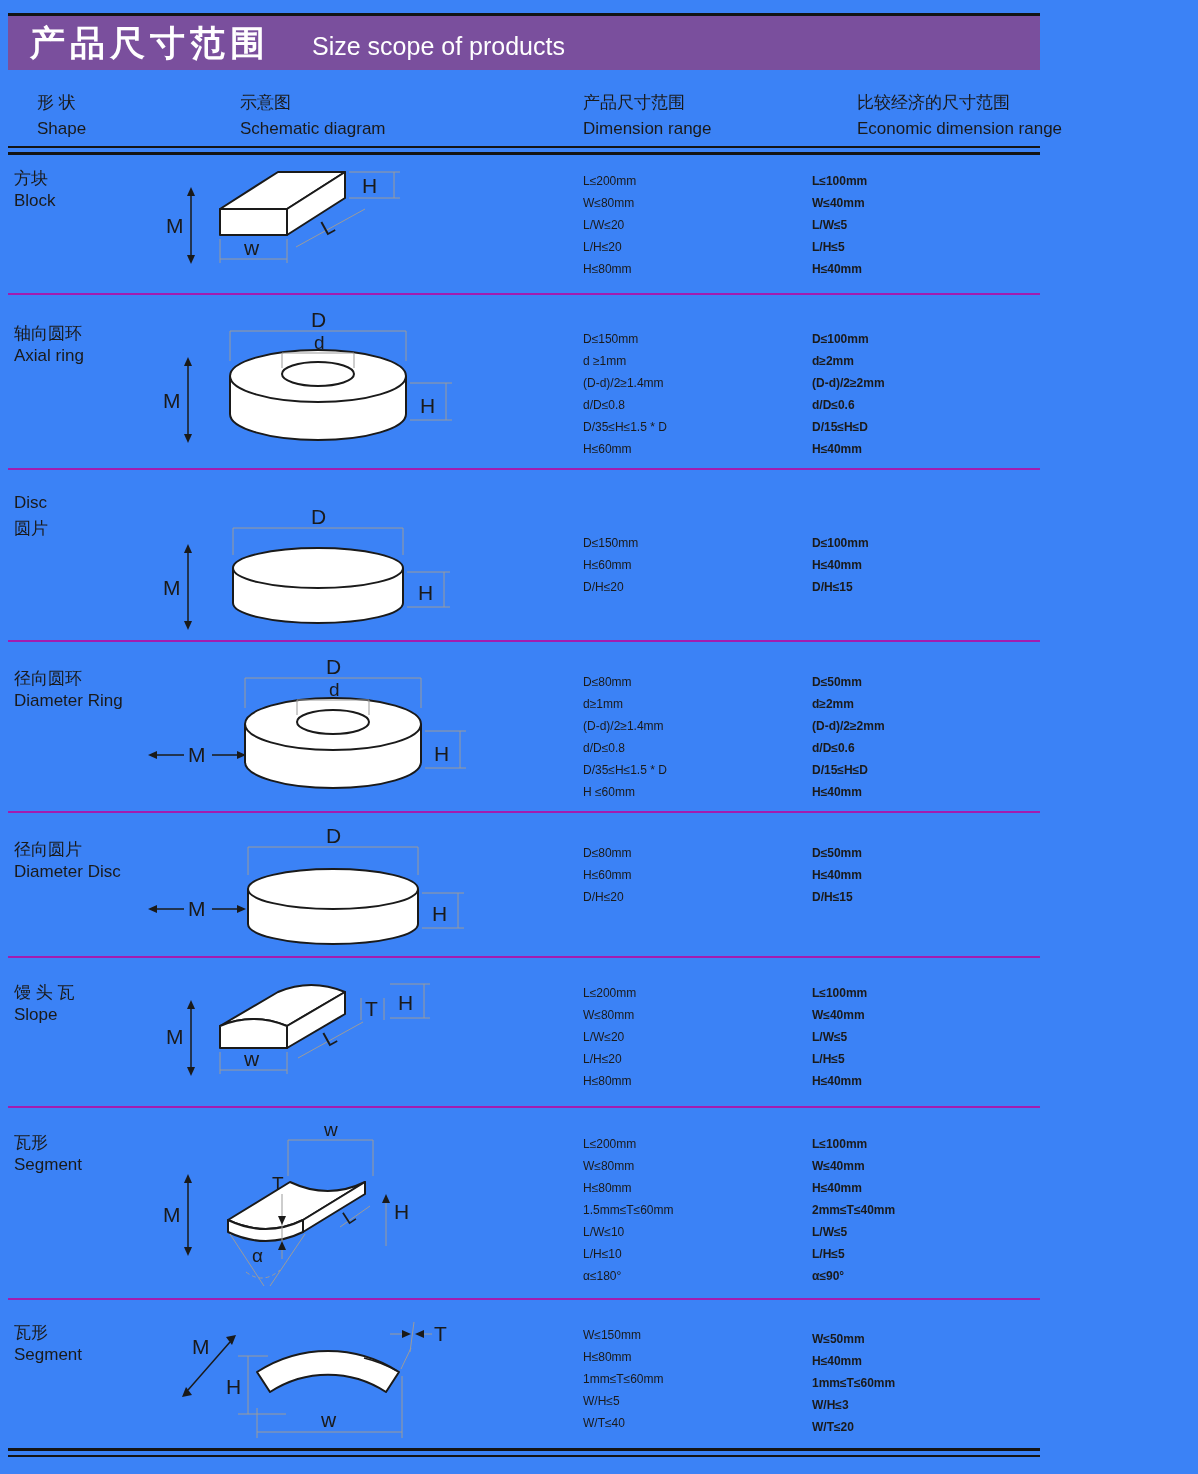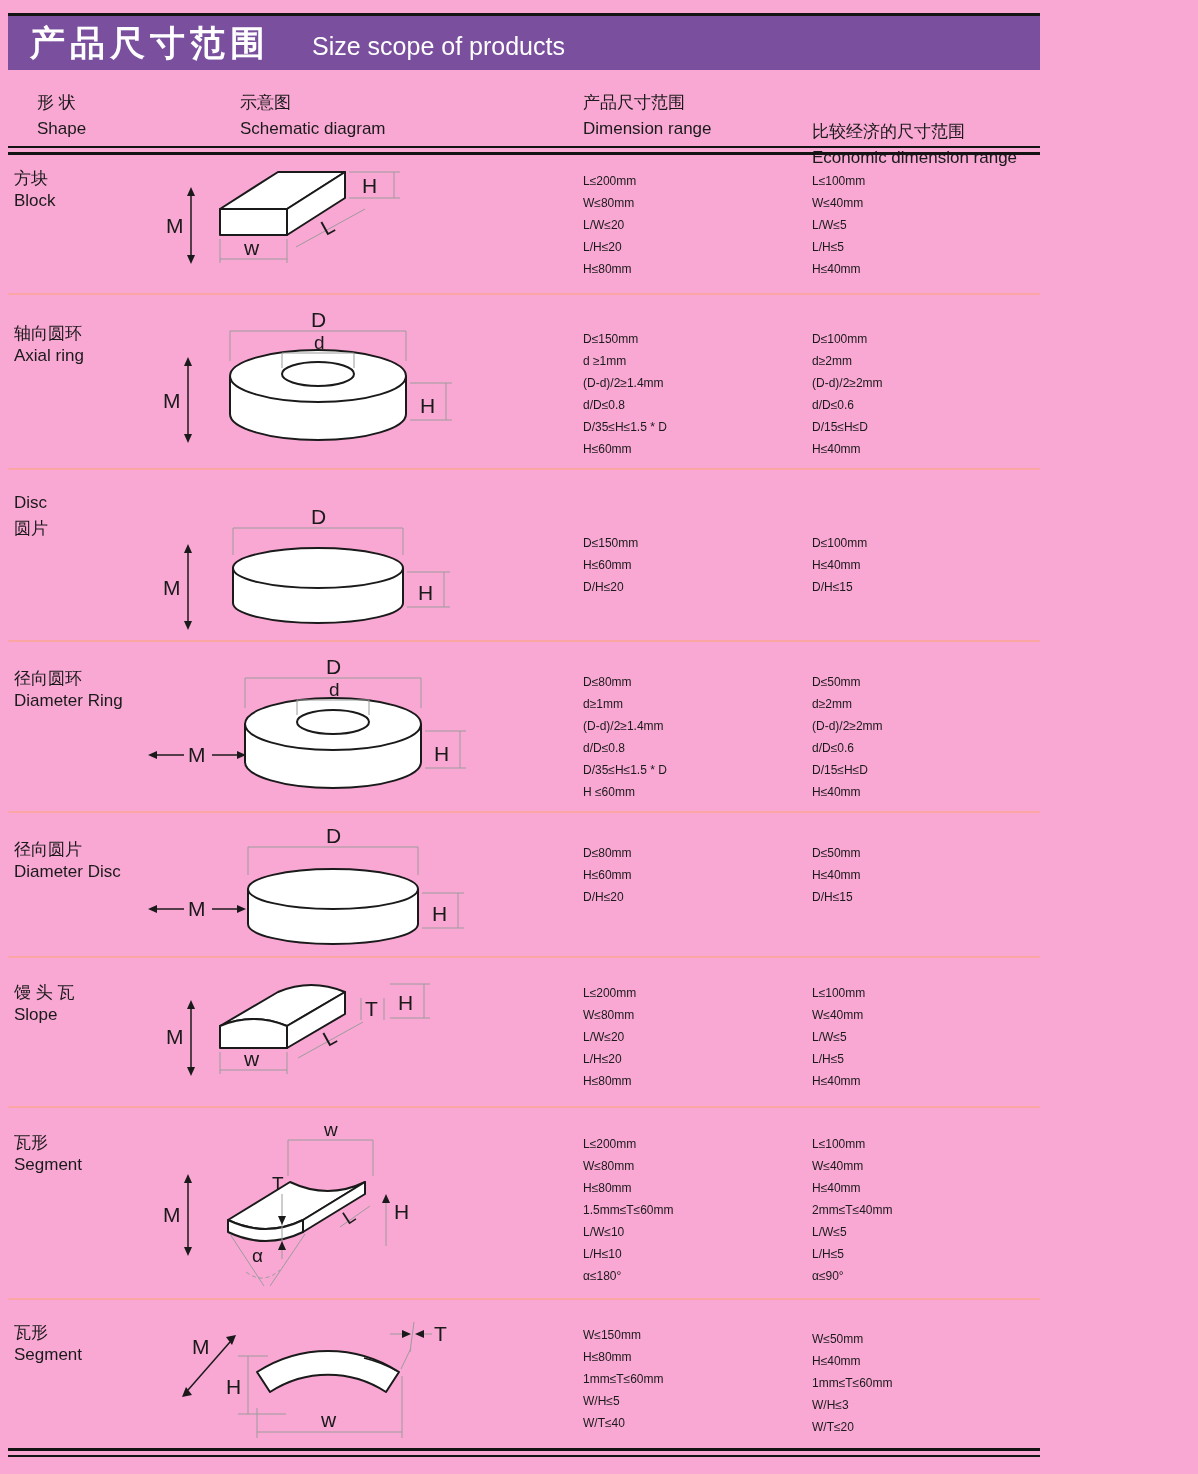--- a/index.html
+++ b/index.html
@@ -1,39 +1,39 @@
 <!DOCTYPE html>
 <html style="--accent: #7a4f9d; --rule: #141414; --dim_line: #9b9b9b;"><head>
 <meta charset="utf-8">
 <style>
   html,body { margin:0; padding:0; background:#ffffff; }
-  .page { position:relative; width:1198px; height:1474px; background:#f9a8d4; overflow:hidden;
+  .page { position:relative; width:1198px; height:1474px; background:#3b82f6; overflow:hidden;
           font-family:"Liberation Sans","DejaVu Sans",sans-serif; color:#1a1a1a; }
   .content { position:absolute; left:8px; top:0; width:1032px; height:1474px; }
 
   .topline { position:absolute; top:13px; left:0; width:100%; height:3px; background:#141414; }
   .banner { position:absolute; top:16px; left:0; width:100%; height:54px;
             background:var(--accent,#7a4f9d); display:flex; align-items:center; }
   .banner .zh { font-size:35px; font-weight:bold; color:#fff; margin-left:22px; letter-spacing:5px; }
   .banner .en { font-size:25px; font-weight:normal; color:#fff; margin-left:42px; margin-top:6px; }
 
   .colhead { position:absolute; top:90px; font-size:17px; line-height:26px; color:#1a1a1a; white-space:nowrap; }
-  .ch1 { left:6px;margin-left:23px; } .ch2 { left:232px; } .ch3 { left:575px; } .ch4 { left:804px;margin-top:29px; }
+  .ch1 { left:6px;margin-left:23px; } .ch2 { left:232px; } .ch3 { left:575px; } .ch4 { left:849px; }
 
   .headrule { position:absolute; top:146px; left:0; width:100%; height:4px;
               border-top:2px solid #141414; border-bottom:3px solid #141414; }
   .bottomrule { position:absolute; top:1448px; left:0; width:100%; height:4px;
                 border-top:3px solid #141414; border-bottom:2px solid #141414; }
 
-  .row { position:absolute; left:0; width:100%; border-bottom:2px solid #fca5a5; }
+  .row { position:absolute; left:0; width:100%; border-bottom:2px solid #a21caf; }
   .row.last { border-bottom:none; }
 
   .shape-label { position:absolute; left:6px; font-size:17px; line-height:22px; white-space:nowrap; }
   .dims { position:absolute; font-size:12px; line-height:22px; white-space:nowrap; }
-  .c3 { left:575px; } .c4 { left:804px; }
+  .c3 { left:575px; } .c4 { left:804px;font-weight:bold; }
   .diagram { position:absolute; }
 
   .face  { fill:#ffffff; stroke:#1a1a1a; stroke-width:2; stroke-linejoin:round; }
   .dimln { stroke:#9b9b9b; stroke-width:1; fill:none; }
   .dash  { stroke-dasharray:4,3; }
   .mln   { stroke:#1a1a1a; stroke-width:1.5; fill:none; }
   .ah    { fill:#1a1a1a; stroke:none; }
   .lbl   { fill:#1a1a1a; font-size:21px; font-family:"Liberation Sans","DejaVu Sans",sans-serif; }
   .lbl-sm{ font-size:19px; }
 </style>

